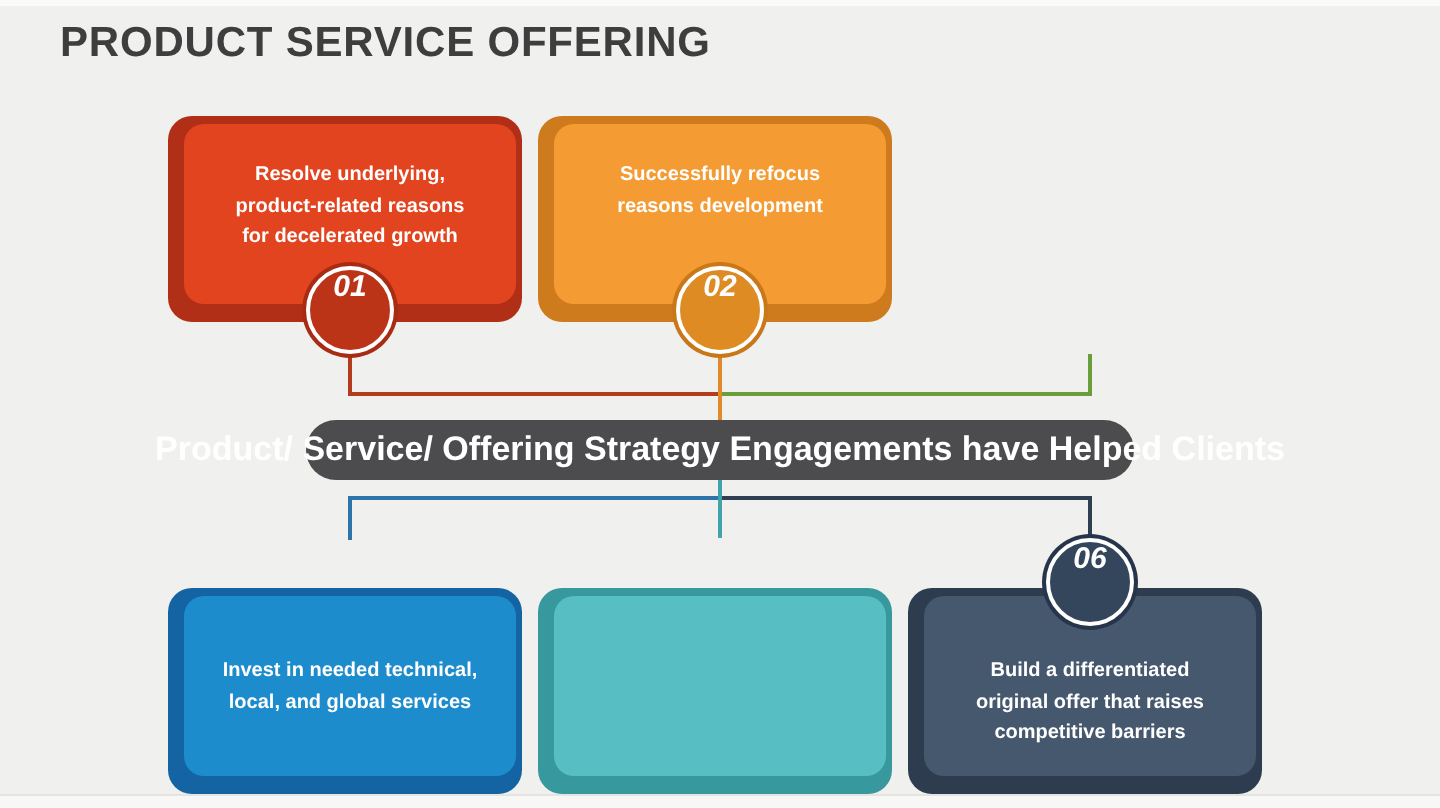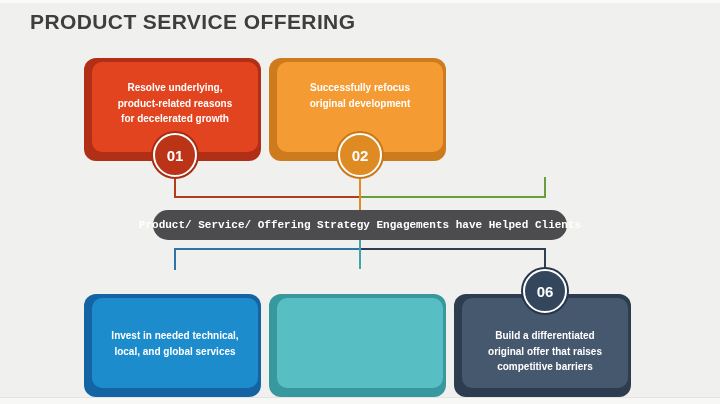--- a/index.html
+++ b/index.html
@@ -17,21 +17,21 @@
   }
 
   .conn { position:absolute; }
 
   .banner {
     position:absolute; left:153px; top:210px; width:414px; height:30px;
     border-radius:15px; display:flex; align-items:center; justify-content:center;
     z-index:4;
   }
   .banner .banner-text {
-    font-size:11px; font-weight:700; white-space:nowrap;font-family:Liberation Mono, monospace;
+    font-size:17px; font-weight:700; white-space:nowrap;
   }
 
   .node {
     position:absolute; width:166px; height:90px; text-align:center; color:#fff;
     z-index:5;
   }
   .node .back {
     position:absolute; top:-4px; right:-3px; bottom:-9px; left:-8px;
     border-radius:12px; background:var(--back);
   }
@@ -41,22 +41,22 @@
   .node .text {
     position:relative; z-index:2; font-size:10px; font-weight:700;
     line-height:1.55; padding:0 18px;
   }
   .node.top .text { margin-top:18px; }
   .node.bottom .text { margin-top:30px;text-align:center; }
   .node .circle {
     position:absolute; left:50%; margin-left:-22px; width:44px; height:44px;
     border-radius:50%; background:var(--circle);
     border:2px solid #ffffff; box-shadow:0 0 0 2px var(--ring);
-    display:flex; align-items:center; justify-content:center;
-    font-size:15px; font-weight:700; color:#fff; z-index:3; box-sizing:border-box;
+    display:flex; justify-content:center;
+    font-size:15px; font-weight:700; color:#fff; z-index:3; box-sizing:border-box;font-style:italic;
   }
   .node.top .circle { bottom:-25px; }
   .node.bottom .circle { top:-29px; }
 </style>
 </head>
 <body>
 
 <div class="slide" style="background-color: rgb(240, 240, 238); padding-left: 40px;">
   <div class="edge top"></div>
 
@@ -82,21 +82,21 @@
     <div class="back"></div>
     <div class="face"></div>
     <div class="text">Resolve underlying, product-related reasons for decelerated growth</div>
     <div class="circle">
       <span>01</span>
     </div>
   </div>
   <div class="node top" style="left: 277px; top: 62px; --main: #f49b33; --back: #cd7b1d; --circle: #df8b24; --ring: #c97818;">
     <div class="back"></div>
     <div class="face"></div>
-    <div class="text">Successfully refocus original development</div>
+    <div class="text">Successfully refocus reasons development</div>
     <div class="circle">
       <span>02</span>
     </div>
   </div>
 
   <div class="node bottom" style="left: 92px; top: 298px; --main: #1d8ccd; --back: #1463a2; --circle: #1668a8; --ring: #115c97;">
     <div class="back"></div>
     <div class="face"></div>
     <div class="text">Invest in needed technical, local, and global services</div>
   </div>

